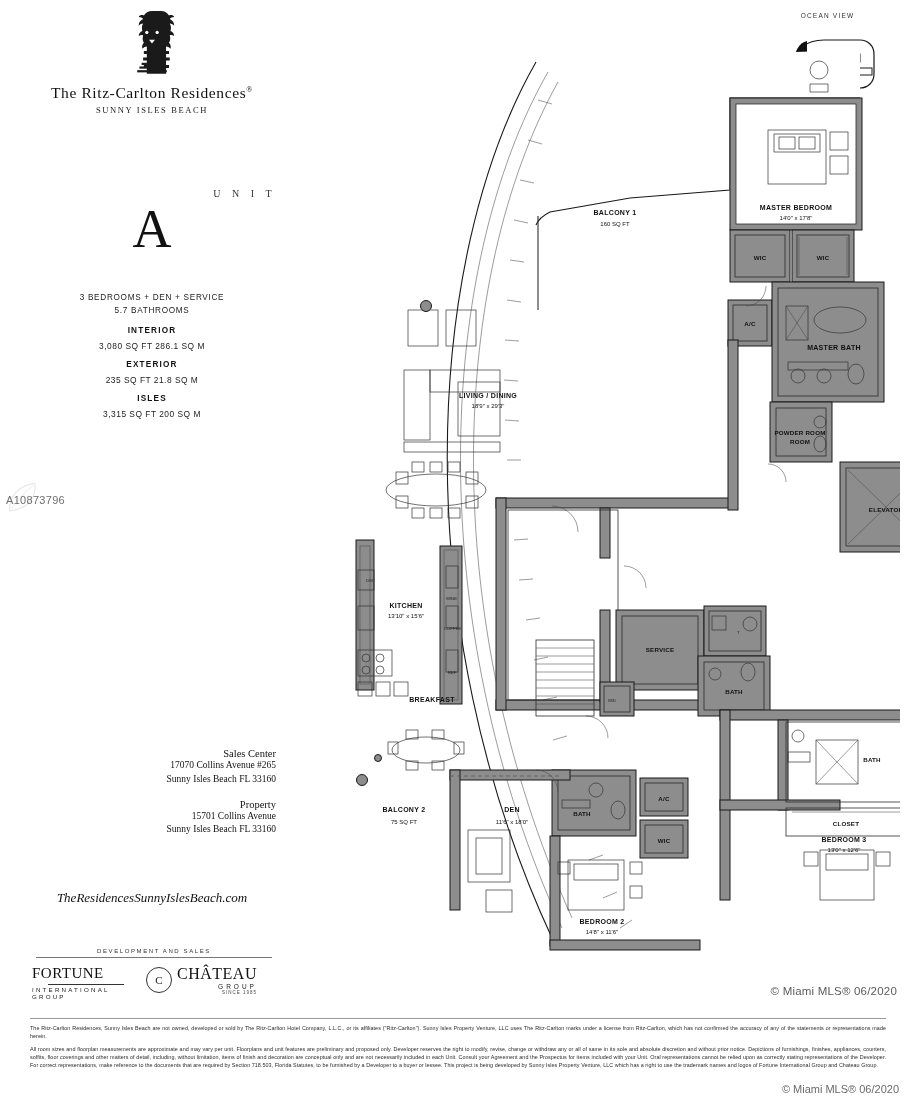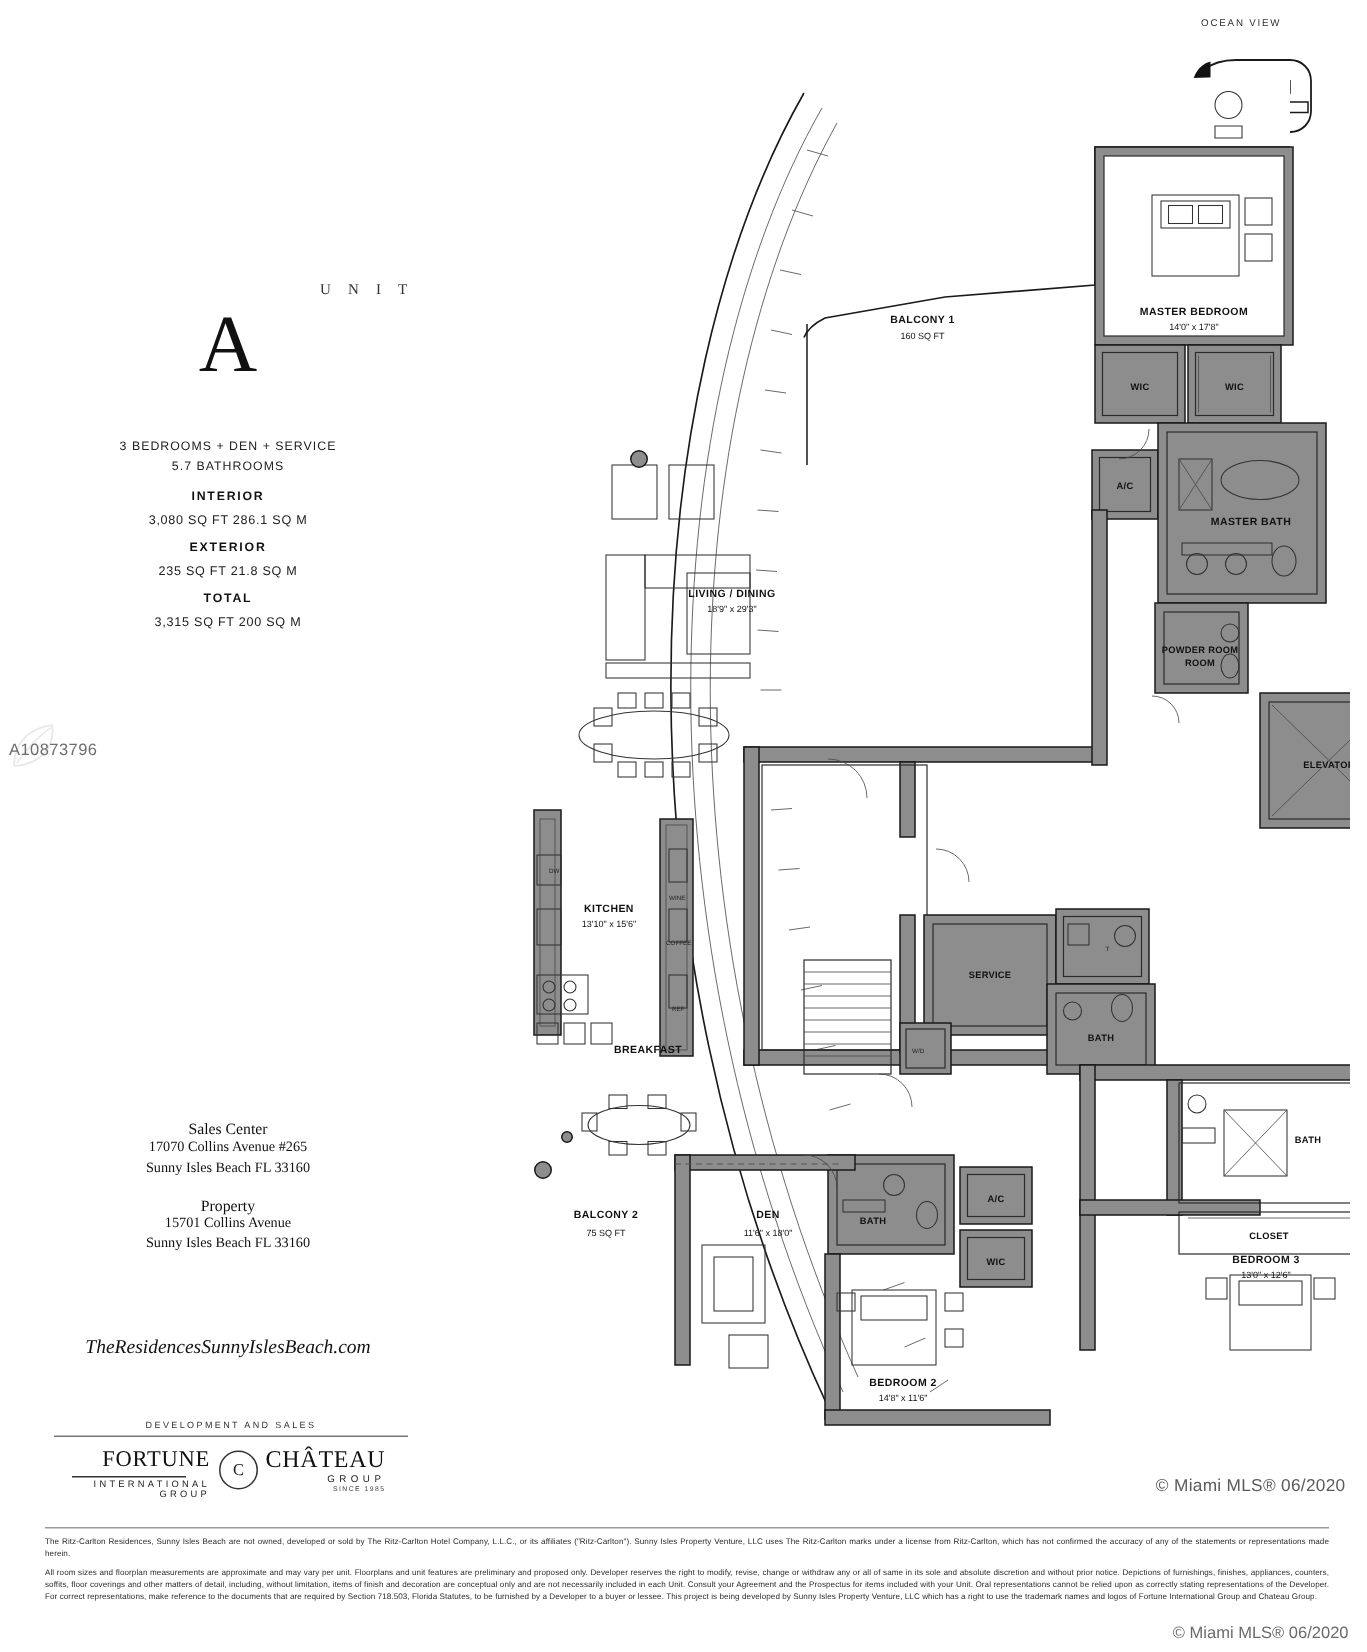--- a/index.html
+++ b/index.html
@@ -54,35 +54,35 @@
   .spec-title { font-size: 8.2px; letter-spacing: 1.2px; font-weight: bold; color: #111; }
   .spec-val { font-size: 8.4px; letter-spacing: 0.5px; color: #222; margin-top: 6px; }
 
   .watermark {
     position: absolute; left: 6px; top: 494px;
     font-size: 11px; color: #6d6d6d; letter-spacing: 0.3px;
     font-family: "Liberation Sans", sans-serif;
   }
   .wm-leaf { position: absolute; left: 6px; top: 480px; width: 34px; height: 34px; opacity: .35; }
 
-  .sales-block { position: absolute; left: 28px; top: 748px; width: 248px; text-align: center; }
+  .sales-block { position: absolute; left: 28px; top: 748px; width: 248px; text-align: right; }
   .sb-title { font-family: "Liberation Serif", serif; font-size: 10.5px; color: #111; }
   .sb-line { font-family: "Liberation Serif", serif; font-size: 9.5px; color: #111; line-height: 1.45; }
   .sb-gap { height: 12px; }
 
   .website {
     position: absolute; left: 28px; top: 890px; width: 248px; text-align: center;
     font-family: "Liberation Serif", serif; font-style: italic; font-size: 13px; color: #111;
   }
 
   .dev-wrap { position: absolute; left: 30px; top: 948px; width: 248px; }
   .dev-head { text-align: center; font-size: 6px; letter-spacing: 1.6px; color: #333; }
   .dev-rule { border-top: 1px solid #777; margin: 3px 6px 7px 6px; }
   .dev-logos { display: flex; align-items: flex-start; justify-content: space-between; padding: 0 2px; }
-  .fortune { width: 108px; text-align: right; }
+  .fortune { width: 108px; text-align: left; }
   .fortune .f1 { font-family: "Liberation Serif", serif; font-size: 15px; letter-spacing: .5px; color: #111; }
   .fortune .f2 { font-size: 6.2px; letter-spacing: 2.2px; color: #222; margin-top: 1px; }
   .fortune .f3 { font-size: 6.2px; letter-spacing: 2.2px; color: #222; }
   .fortune .fbar { border-top: 1px solid #333; margin: 2px 16px 0 16px; }
   .chateau { width: 130px; display: flex; align-items: center; gap: 5px; }
   .ch-seal {
     width: 26px; height: 26px; border: 1px solid #333; border-radius: 50%;
     display: flex; align-items: center; justify-content: center;
     font-family: "Liberation Serif", serif; font-size: 11px; color: #222; flex: 0 0 auto;
   }
@@ -123,38 +123,53 @@
   }
   .dis-p.first { margin-bottom: 5px; }
 </style>
 </head>
 <body>
 
 <div class="page">
 
   <div class="left-col">
 
+    <div class="logo-wrap">
+      <svg class="lion" viewBox="0 0 100 100">
+        <g fill="#1a1a1a">
+          <path d="M50 4c-5 0-9 2.5-11 6-3-1-6 0-7 2 3 0 5 1 6 3-4 2-6 5-6 9 2-2 4-3 6-3-2 3-2 7-1 10-3 1-5 4-5 7 2-1 4-2 6-1-1 3-1 7 1 10-2 2-3 5-2 8 2-2 4-3 6-3v6h-4v4h4v5h-5v4h5v6h-4v4h4v8h26v-8h4v-4h-4v-6h5v-4h-5v-5h4v-4h-4v-6c2 0 4 1 6 3 1-3 0-6-2-8 2-3 2-7 1-10 2-1 4 0 6 1 0-3-2-6-5-7 1-3 1-7-1-10 2 0 4 1 6 3 0-4-2-7-6-9 1-2 3-3 6-3-1-2-4-3-7-2-2-3.5-6-6-11-6z"></path>
+          <rect x="36" y="74" width="28" height="3"></rect>
+          <rect x="33" y="79" width="34" height="3"></rect>
+          <rect x="30" y="84" width="40" height="3"></rect>
+          <circle cx="43" cy="33" r="2.2" fill="#fff"></circle>
+          <circle cx="57" cy="33" r="2.2" fill="#fff"></circle>
+          <path d="M46 43h8l-4 5z" fill="#fff"></path>
+        </g>
+      </svg>
+      <div class="brand-name"><span>The Ritz-Carlton Residences</span><sup>®</sup></div>
+      <div class="brand-sub">SUNNY ISLES BEACH</div>
+    </div>
 
     <div class="unit-label">U N I T</div>
     <div class="unit-letter">A</div>
 
     <div class="spec-block">
       <div class="spec-rooms">3 BEDROOMS + DEN + SERVICE</div>
       <div class="spec-rooms">5.7 BATHROOMS</div>
 
       <div class="spec-group">
         <div class="spec-title">INTERIOR</div>
         <div class="spec-val">3,080 SQ FT 286.1 SQ M</div>
       </div>
       <div class="spec-group">
         <div class="spec-title">EXTERIOR</div>
         <div class="spec-val">235 SQ FT 21.8 SQ M</div>
       </div>
       <div class="spec-group">
-        <div class="spec-title">TOTAL</div>
+        <div class="spec-title">ISLES</div>
         <div class="spec-val">3,315 SQ FT 200 SQ M</div>
       </div>
     </div>
 
     <svg class="wm-leaf" viewBox="0 0 40 40">
       <path d="M4 36C4 18 16 6 34 4c2 18-10 30-28 32z" fill="none" stroke="#bdbdbd" stroke-width="1.4"></path>
       <path d="M6 34C14 22 24 12 33 6" fill="none" stroke="#bdbdbd" stroke-width="1"></path>
       <path d="M12 30c2-6 6-10 10-13M18 28c2-5 5-8 9-11" fill="none" stroke="#cfcfcf" stroke-width=".8"></path>
     </svg>
     <div class="watermark">A10873796</div>

